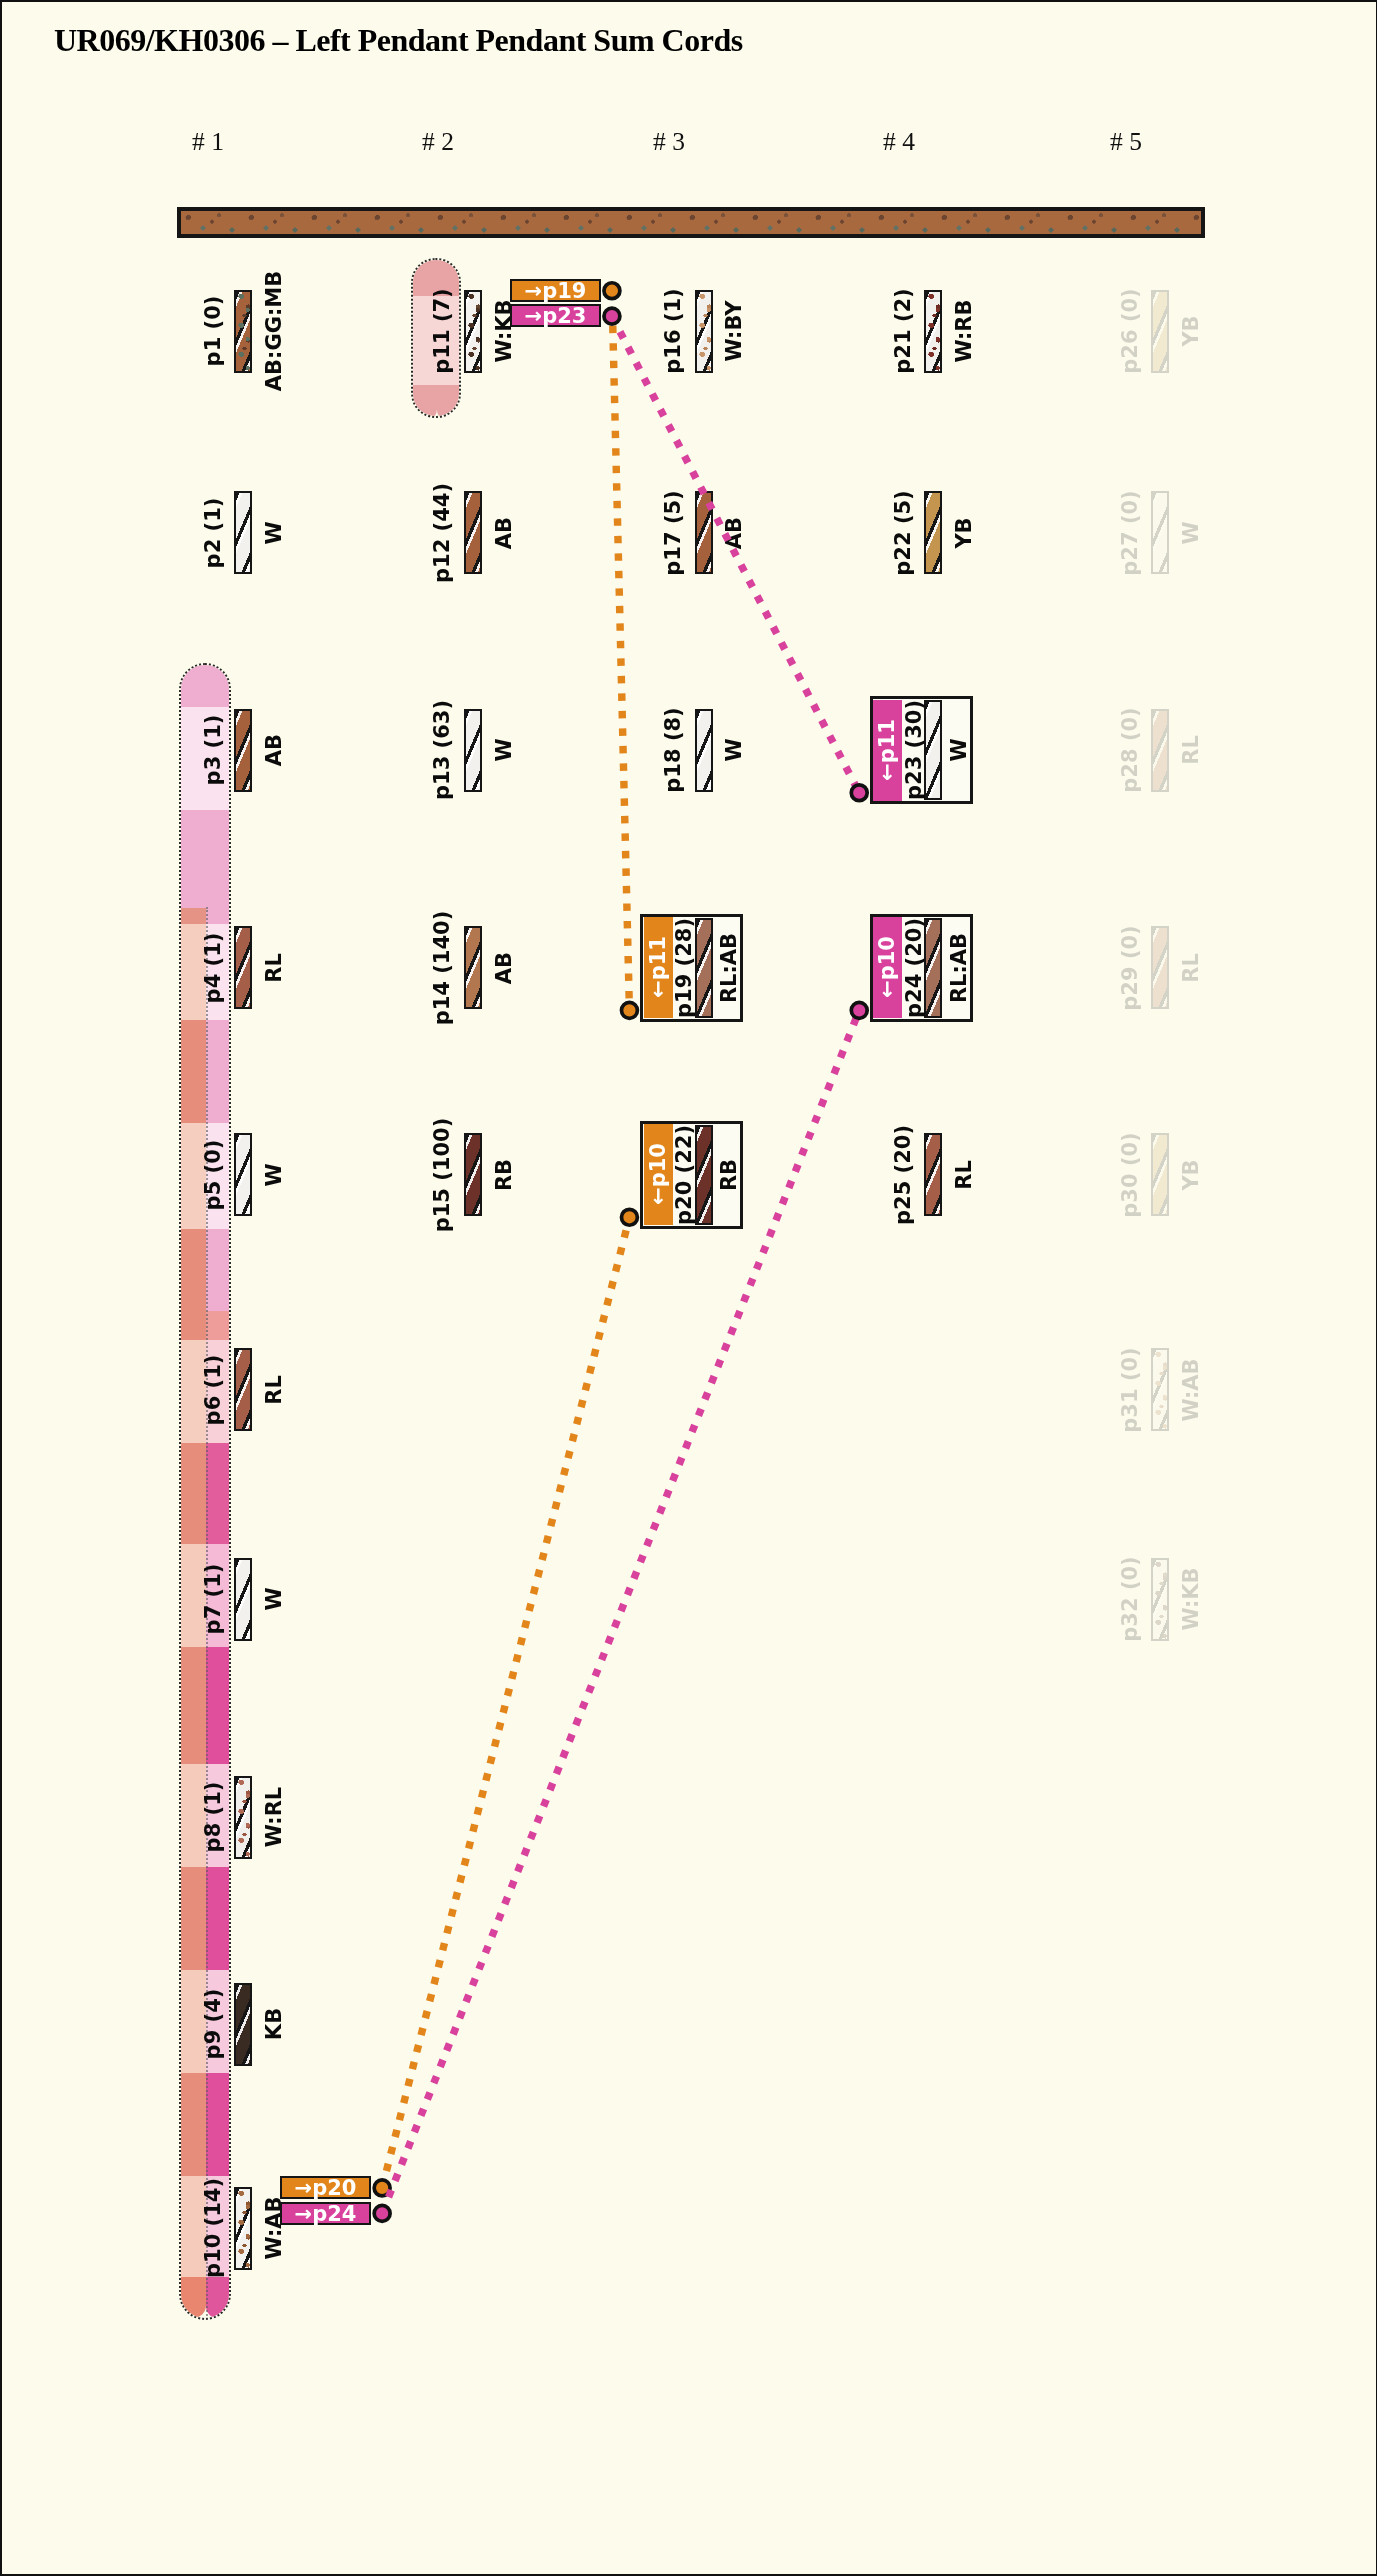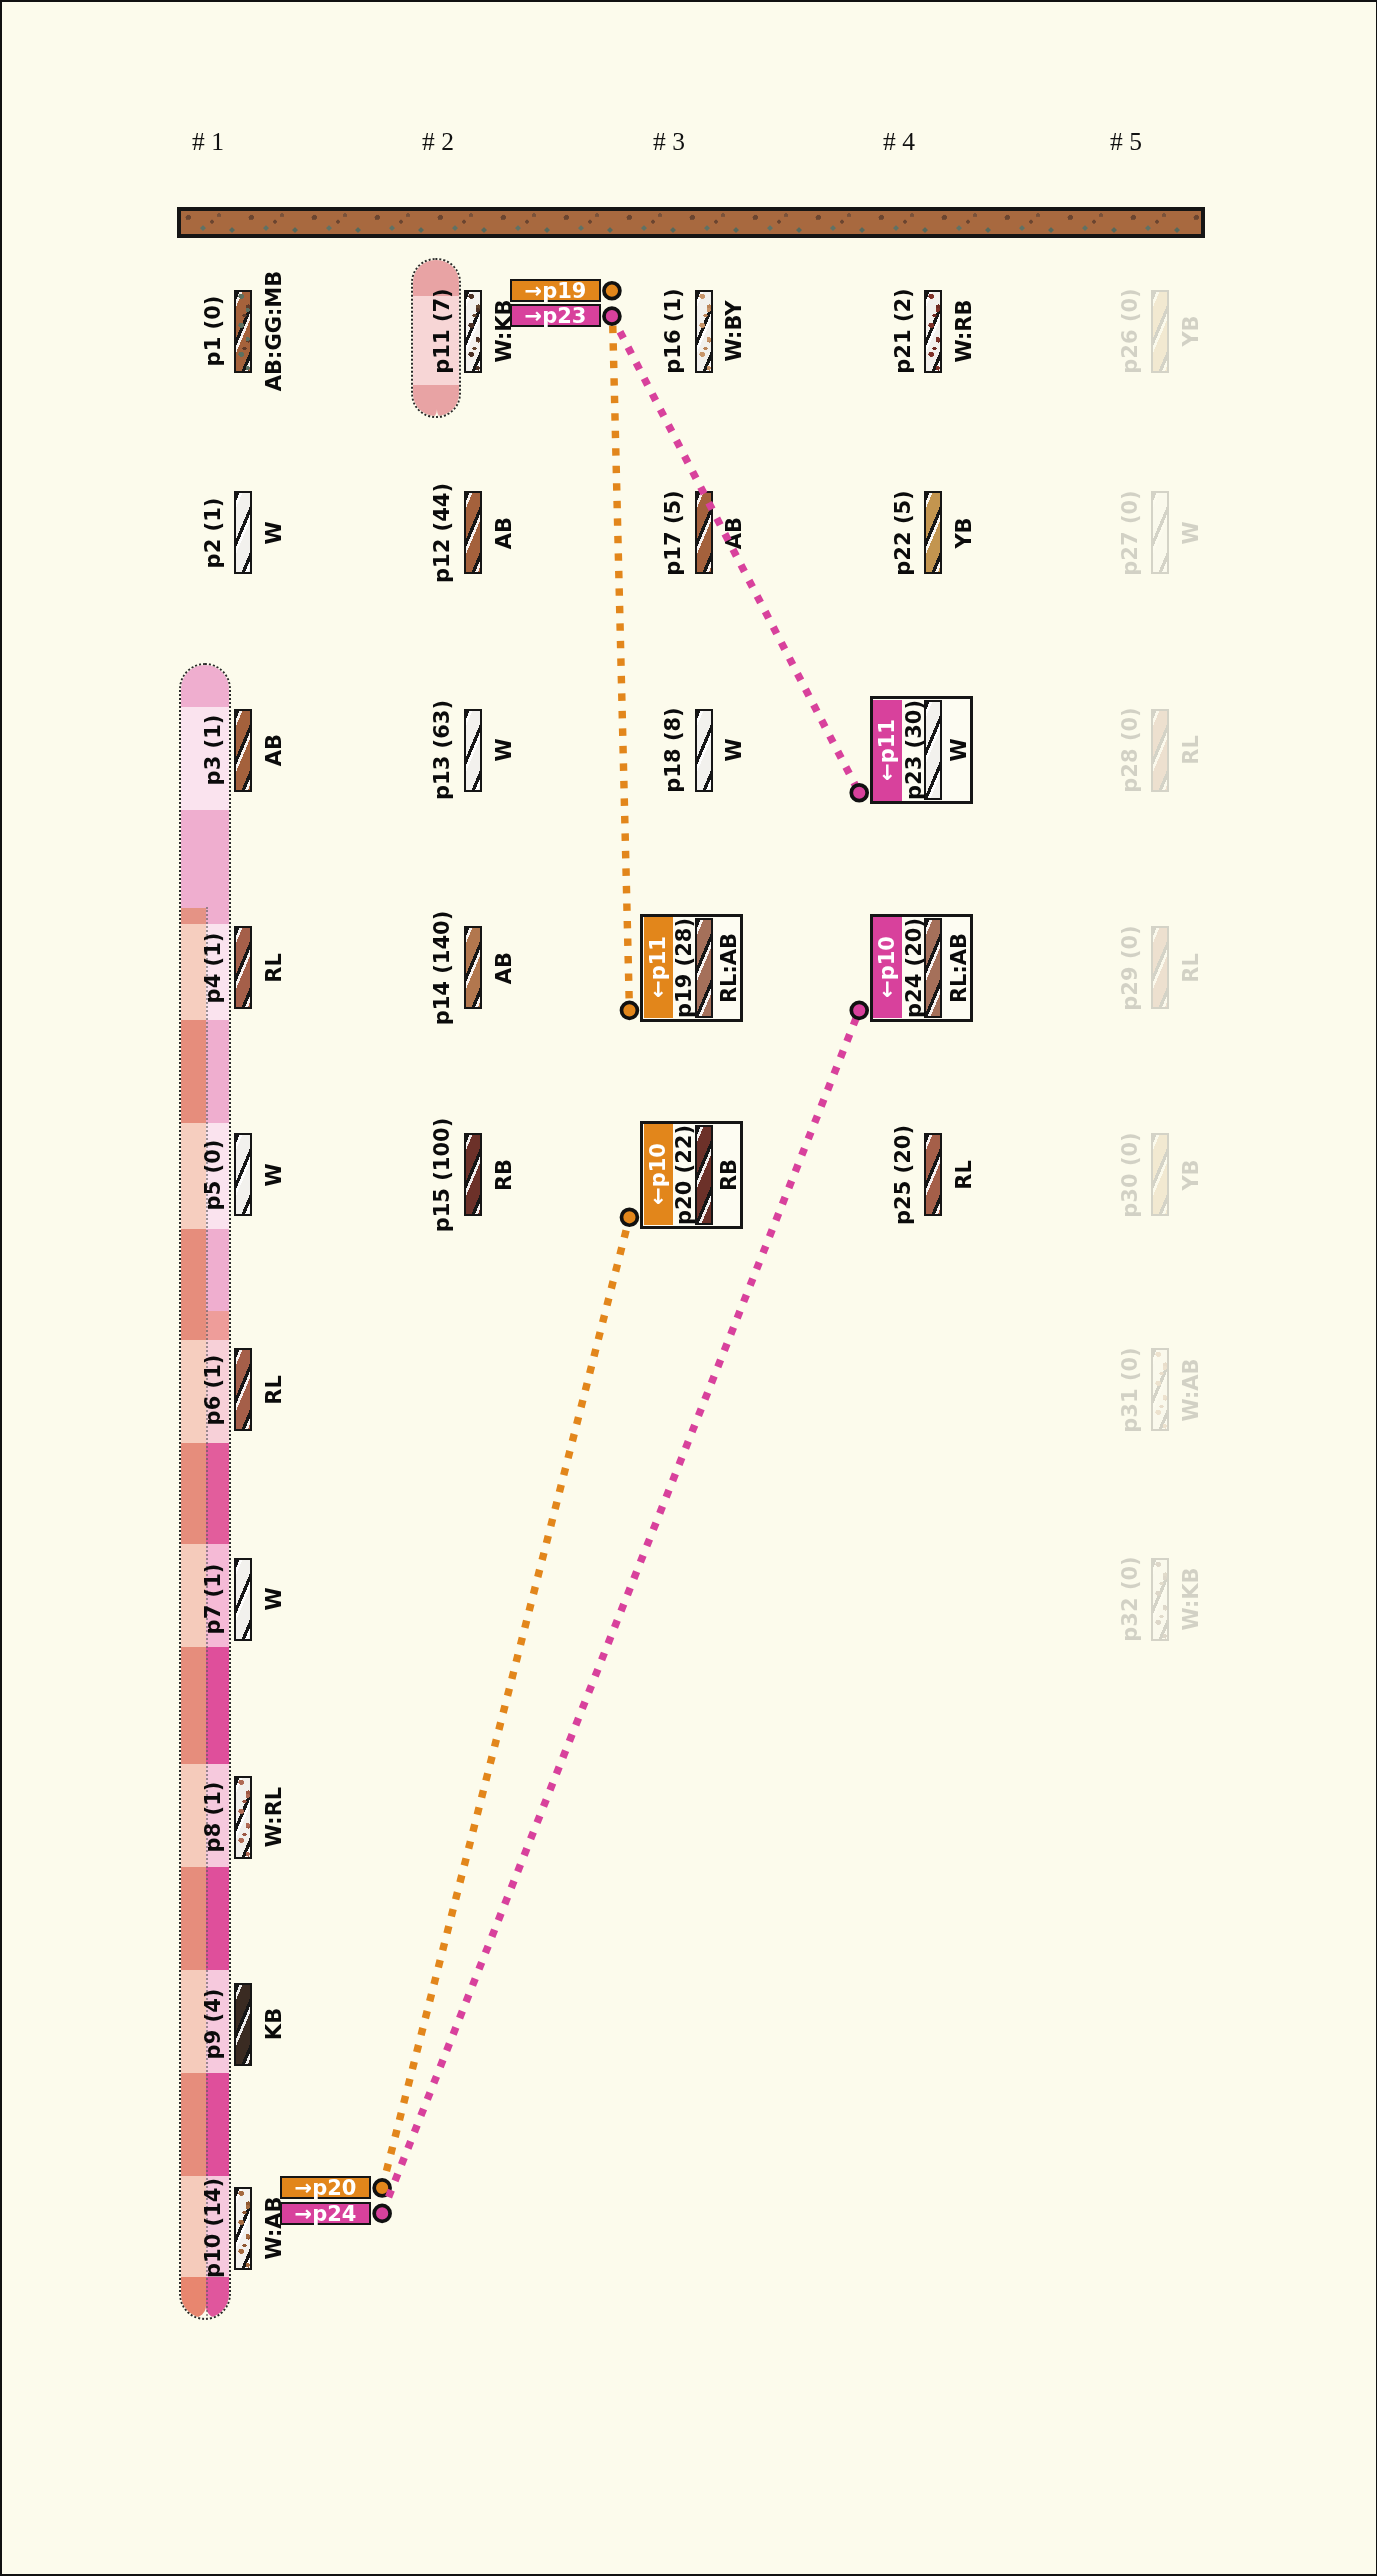--- a/index.html
+++ b/index.html
@@ -61,20 +61,21 @@
   #link-layer{position:absolute; left:0; top:0; z-index:50; pointer-events:none;}
   .ghost{opacity:0.17;}
   .divider-dotted{
     position:absolute; width:0; border-left:2.1px dotted rgba(90,90,90,.6); z-index:2;
   }
 </style>
 </head>
 <body>
 
 <div id="page">
+  <div id="title">UR069/KH0306 – Left Pendant Pendant Sum Cords</div>
   <div id="headers">
       <div class="col-header" style="left: 206px; top: 140px;"># 1</div>
       <div class="col-header" style="left: 436px; top: 140px;"># 2</div>
       <div class="col-header" style="left: 667px; top: 140px;"># 3</div>
       <div class="col-header" style="left: 897px; top: 140px;"># 4</div>
       <div class="col-header" style="left: 1124px; top: 140px;"># 5</div>
     </div>
   <div id="bands">
       <div class="band" style="left: 177px; top: 661px; width: 52px; height: 1657px; border-radius: 26.5px;">
         <div class="seg" style="height: 42px;">

